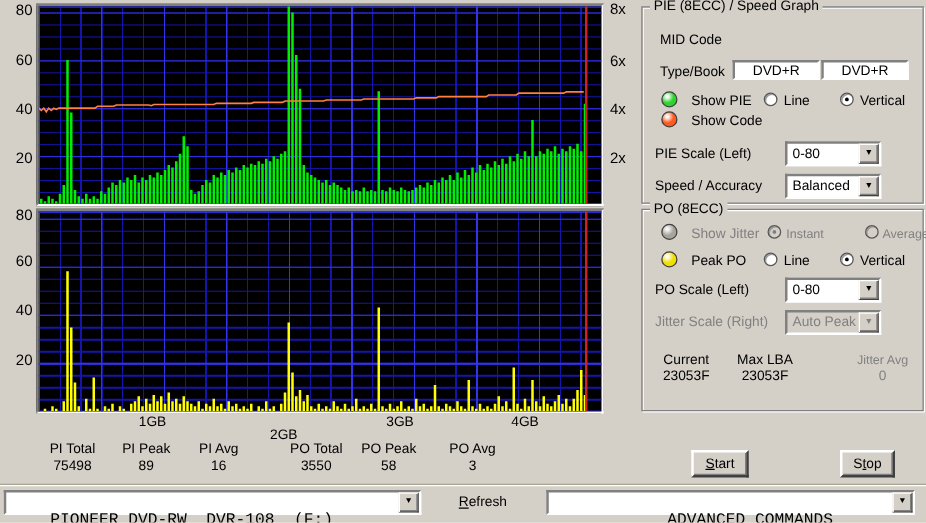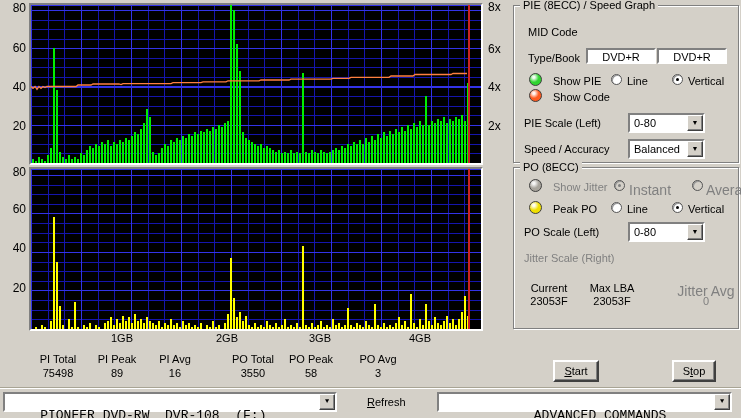--- a/index.html
+++ b/index.html
@@ -43,21 +43,21 @@
   .led-orange{background:radial-gradient(circle at 35% 30%,rgba(255,255,255,.95) 1px,rgba(255,255,255,0) 5px),#FF5A1E}
   .led-yellow{background:radial-gradient(circle at 35% 30%,rgba(255,255,255,.95) 1px,rgba(255,255,255,0) 5px),#F0E000}
   .led-gray  {background:radial-gradient(circle at 35% 30%,rgba(255,255,255,.9) 1px,rgba(255,255,255,0) 5px),#A8A49C}
   .radio{position:absolute;width:11px;height:11px;border-radius:50%;background:#fff;
          border:1px solid #555;box-shadow:inset 1px 1px 0 #9a9a9a}
   .radio.checked::after{content:"";position:absolute;left:3px;top:3px;width:3px;height:3px;border-radius:50%;background:#000}
   .radio.disabled{background:#D4D0C8}
   .radio.disabled.checked::after{background:#808080}
   .lbl{position:absolute;white-space:nowrap}
   .dis{color:#808080}
-  .sm{font-size:14px}
+  .sm{font-size:10px}
   .btn{position:absolute;background:#D4D0C8;border:2px solid;border-color:#fff #404040 #404040 #fff;
        box-shadow:inset -1px -1px 0 #808080;text-align:center;font-size:11px;line-height:17px}
   .progress{position:absolute;background:#A6A6AA;border:2px solid;border-color:#808080 #fff #fff #808080;
        color:#F2F2F2;text-align:center;line-height:10px;font-size:11px}
   .stat{position:absolute;transform:translateX(-50%);text-align:center;white-space:nowrap}
   .sep{position:absolute;border-top:1px solid #a8a494;border-bottom:1px solid #fff}
   .mono{font-family:"Liberation Mono","DejaVu Sans Mono",monospace;white-space:pre;font-size:13px}
   .flatlink{position:absolute;background:none;border:none;font-size:11px}
   u{text-decoration:underline}
 </style>
@@ -381,21 +381,21 @@
         <div class="bar" style="left: 424px; height: 3.85px; background: rgb(255, 255, 0);"></div>
         <div class="bar" style="left: 427px; height: 9.625px; background: rgb(255, 255, 0);"></div>
         <div class="bar" style="left: 430px; height: 17.325px; background: rgb(255, 255, 0);"></div>
         <div class="bar" style="left: 433px; height: 32.725px; background: rgb(255, 255, 0);"></div>
         <div class="bar" style="left: 436px; height: 13.475px; background: rgb(255, 255, 0);"></div>
         <div class="endline" style="left: 437px; background: rgb(204, 34, 34);"></div>
       </div>
   </div>
 
   <span class="gb" style="left:122px;top:332px">1GB</span>
-  <span class="gb" style="left:227px;top:332px">2GB</span>
+  <span class="gb" style="left:227px;top:342px">2GB</span>
   <span class="gb" style="left:320px;top:332px">3GB</span>
   <span class="gb" style="left:420px;top:332px">4GB</span>
 
   <div class="stat" style="left:58px;top:353px">
       <div>PI Total</div>
       <div style="margin-top:2px">75498</div>
     </div>
   <div class="stat" style="left:117px;top:353px">
       <div>PI Peak</div>
       <div style="margin-top:2px">89</div>
@@ -466,20 +466,24 @@
     <span class="radio checked" style="left:158px;top:34px"></span>
     <span class="lbl" style="left:174px;top:35px">Vertical</span>
 
     <span class="lbl" style="left:10px;top:58px">PO Scale (Left)</span>
     <div class="combo" style="left:114px;top:54px;width:77px;height:20px">
       <span>0-80</span>
       <span class="arrowbtn">▼</span>
     </div>
 
     <span class="lbl dis" style="left:10px;top:84px">Jitter Scale (Right)</span>
+    <div class="combo disabled" style="left:114px;top:80px;width:77px;height:20px">
+      <span>Auto Peak</span>
+      <span class="arrowbtn" style="color:#808080">▼</span>
+    </div>
 
     <div class="lbl" style="left:4px;top:114px;width:62px;text-align:center">Current</div>
     <div class="lbl" style="left:66px;top:114px;width:64px;text-align:center">Max LBA</div>
     <div class="lbl dis sm" style="left:160px;top:115px;width:64px;text-align:center">Jitter Avg</div>
     <div class="lbl" style="left:4px;top:127px;width:62px;text-align:center">23053F</div>
     <div class="lbl" style="left:66px;top:127px;width:64px;text-align:center">23053F</div>
     <div class="lbl dis" style="left:160px;top:127px;width:64px;text-align:center">0</div>
   </div>
 
   <button class="btn" style="left:553px;top:360px;width:46px;height:22px"><u>S</u>tart</button>

